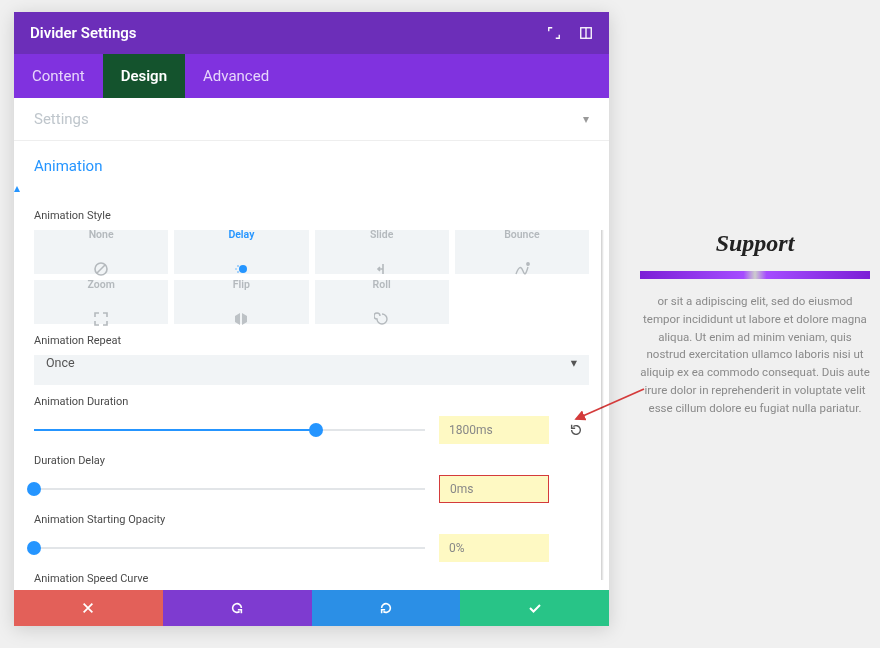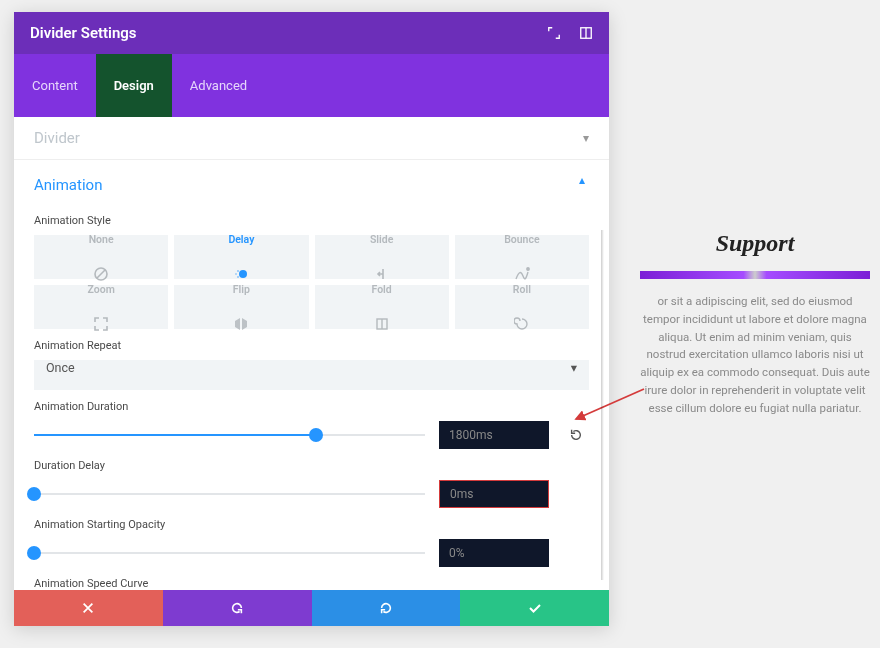--- a/index.html
+++ b/index.html
@@ -35,22 +35,22 @@
   }
   .panel-title { font-size: 15px; font-weight: 600; }
   .header-icons { display: flex; gap: 18px; align-items: center; }
   .hicon { width: 14px; height: 14px; display:flex; align-items:center; justify-content:center; }
   .tabs {
     background: #8032df;
     display: flex;
   }
   .tab {
     color: #e6d6fb;
-    font-size: 13px;
-    padding: 24px 18px;
+    font-size: 15px;
+    padding: 13px 18px;
     cursor: pointer;
   }
   .tab.active {
     background: #14532d;
     color: #fff;
     font-weight: 600;
   }
   .panel-body {
     flex: 1;
     overflow: hidden;
@@ -59,21 +59,21 @@
   .section-row {
     display: flex;
     justify-content: space-between;
     align-items: center;
     padding: 12px 20px;
     border-bottom: 1px solid #eee;
   }
   .section-title-collapsed { font-size: 15px; color: #bfc6cc; }
   .chevron { color:#999; font-size:12px; }
   .section-title-open { font-size: 15px; color: #2595ff; padding: 16px 20px 6px 20px; }
-  .section-open-head { display:flex; justify-content:space-between; align-items:center; padding-right:24px;}
+  .section-open-head { display:flex; justify-content:space-between; align-items:flex-start; padding-right:24px;flex-direction:column;}
   .field-area { padding: 4px 20px 2px 20px; }
   .label { font-size: 11px; color:#4a4a4a; margin-top:10px; margin-bottom:8px; }
   .styles-grid {
     display: grid;
     grid-template-columns: repeat(4, 1fr);
     gap: 6px;
     margin-bottom: 6px;
   }
   .style-tile {
     background: #f1f4f6;
@@ -113,21 +113,21 @@
   }
   .slider-fill {
     position:absolute; left:0; top:0; height:2px; background:#2595ff;
   }
   .slider-thumb {
     position:absolute; top:50%; width:14px; height:14px;
     background:#2595ff; border-radius:50%; transform:translate(-50%,-50%);
     cursor:grab;
   }
   .val-box {
-    background:#0f172a;
+    background:#fef9c3;
     width: 110px;
     height: 28px;
     display:flex; align-items:center;
     padding: 0 10px;
     font-size:12px;
     color:#888;
   }
   .val-box.highlight {
     border: 1.5px solid #d43b3b;
   }
@@ -205,21 +205,21 @@
     </div>
 
     <div class="tabs">
       <div class="tab">Content</div>
       <div class="tab active">Design</div>
       <div class="tab">Advanced</div>
     </div>
 
     <div class="panel-body">
       <div class="section-row">
-        <span class="section-title-collapsed">Divider</span>
+        <span class="section-title-collapsed">Settings</span>
         <span class="chevron">▾</span>
       </div>
 
       <div class="section-open-head">
         <div class="section-title-open">Animation</div>
         <span class="chevron" style="color:#2595ff">▴</span>
       </div>
 
       <div class="field-area">
         <div class="label">Animation Style</div>
@@ -267,29 +267,20 @@
                 <svg viewBox="0 0 16 16" width="16" height="16" fill="none" stroke="currentColor" stroke-width="1.6">
                   <path d="M2 6V2h4M14 10v4h-4M14 6V2h-4M2 10v4h4"></path>
                 </svg>
               </span>
             </div>
             <div class="style-tile">
               <span>Flip</span>
               <span class="tile-icon">
                 <svg viewBox="0 0 16 16" width="16" height="16" fill="currentColor">
                   <path d="M7 2v12L2 11V5zM9 2v12l5-3V5z" opacity=".85"></path>
-                </svg>
-              </span>
-            </div>
-            <div class="style-tile">
-              <span>Fold</span>
-              <span class="tile-icon">
-                <svg viewBox="0 0 16 16" width="16" height="16" fill="none" stroke="currentColor" stroke-width="1.4">
-                  <rect x="3" y="3" width="10" height="10"></rect>
-                  <path d="M8 3v10" fill="currentColor"></path>
                 </svg>
               </span>
             </div>
             <div class="style-tile">
               <span>Roll</span>
               <span class="tile-icon">
                 <svg viewBox="0 0 16 16" width="16" height="16" fill="none" stroke="currentColor" stroke-width="1.4">
                   <path d="M8 3a5 5 0 1 1-5 5 3 3 0 1 1 3-3"></path>
                 </svg>
               </span>

